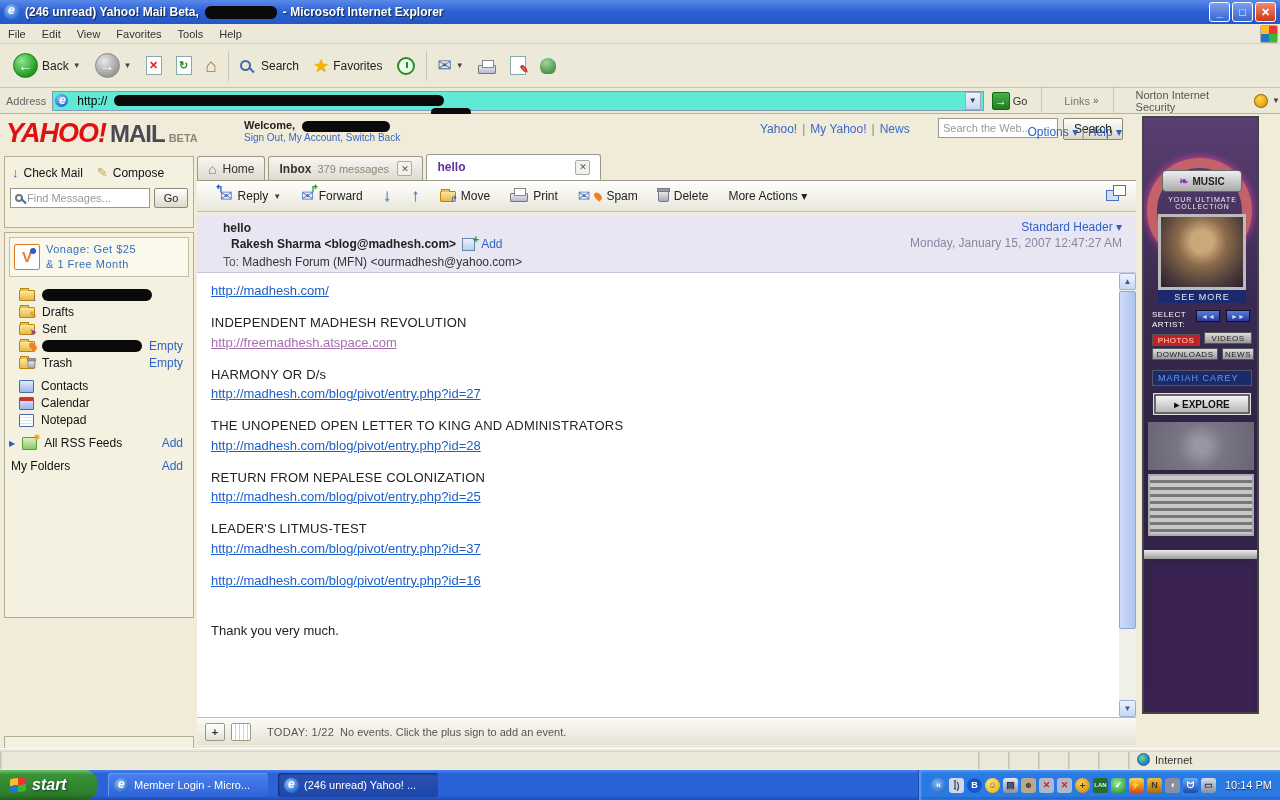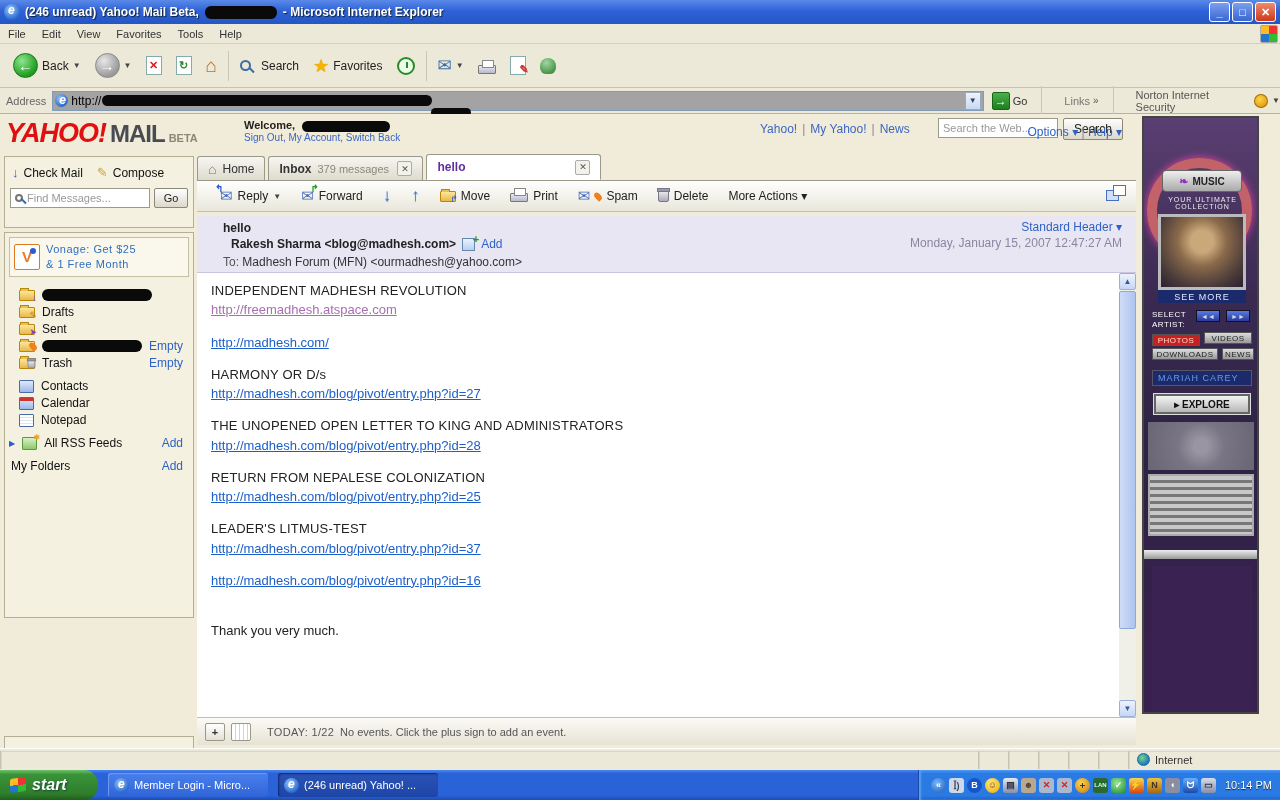--- a/index.html
+++ b/index.html
@@ -46,22 +46,22 @@
   .env { color:#3a6ea5; font-size:17px; }
   .printer { width:18px; height:9px; background:linear-gradient(#e8e8f4,#b9b9cc); border:1px solid #777; position:relative; margin-top:8px; border-radius:1px;}
   .printer::before { content:''; position:absolute; left:3px; top:-6px; width:10px; height:6px; background:#fff; border:1px solid #888; }
   .edit-pg { position:relative; }
   .edit-pg .pen { position:absolute; right:-4px; bottom:-2px; color:#c33; font-size:11px; }
   .msn-guy { width:16px; height:16px; border-radius:50% 50% 40% 40%; background:radial-gradient(circle at 40% 30%,#9fd89f,#2a7a2a); }
 
   .addressbar { left:0; top:88px; width:1280px; height:26px; background:#ece9d8;
     border-bottom:1px solid #b5b2a1; display:flex; align-items:center; font-size:11px; color:#666; }
   .addr-label { padding:0 6px; }
-  .addr-input { width:942px; height:20px; background:#a3a3a3; border:1px solid #7f9db9;
-    display:flex; align-items:center; padding:0 2px; color:#000; font-size:12px; position:relative;}
+  .addr-input { width:942px; height:20px; background:#5eead4; border:1px solid #7f9db9;
+    display:flex; align-items:center; padding:0 2px; color:#000; font-size:12px; position:relative;gap:6px;}
   .addr-drop { width:16px; height:18px; margin-left:auto; background:linear-gradient(#eef3fd,#c8d8f4);
     border:1px solid #9ab; display:flex; align-items:center; justify-content:center; font-size:8px; color:#345;}
   .go-btn { display:flex; align-items:center; gap:3px; margin-left:8px; color:#333; }
   .go-sq { width:18px; height:18px; background:linear-gradient(#4ab04a,#1e7e1e); border:1px solid #166616; border-radius:2px;
     color:#fff; display:flex; align-items:center; justify-content:center; font-weight:bold; font-size:12px;}
   .links-lbl { margin-left:18px; color:#777; }
   .chev { font-size:10px; color:#555; margin-left:3px; }
   .norton { margin-left:18px; color:#555; display:flex; align-items:center; gap:4px;}
   .norton-globe { width:14px; height:14px; border-radius:50%; background:radial-gradient(circle at 40% 35%, #ffd24a, #d89000); border:1px solid #a06a00; }
 
@@ -549,25 +549,25 @@
       </div>
       <div class="to-line">
         <span>To:</span>&nbsp;<span style="color:#333;">Madhesh Forum (MFN) &lt;ourmadhesh@yahoo.com&gt;</span>
       </div>
       <div class="hdr-mode">Standard Header ▾</div>
       <div class="hdr-date">Monday, January 15, 2007 12:47:27 AM</div>
     </div>
 
     <div class="msg-body">
       <div class="body-inner">
+        <div class="blk"><a class="lnk">http://madhesh.com/</a></div>
         <div class="blk">
           <div class="t">INDEPENDENT MADHESH REVOLUTION</div>
           <a class="lnk visited">http://freemadhesh.atspace.com</a>
         </div>
-        <div class="blk"><a class="lnk">http://madhesh.com/</a></div>
         <div class="blk">
           <div class="t">HARMONY OR D/s</div>
           <a class="lnk">http://madhesh.com/blog/pivot/entry.php?id=27</a>
         </div>
         <div class="blk">
           <div class="t">THE UNOPENED OPEN LETTER TO KING AND ADMINISTRATORS</div>
           <a class="lnk">http://madhesh.com/blog/pivot/entry.php?id=28</a>
         </div>
         <div class="blk">
           <div class="t">RETURN FROM NEPALESE COLONIZATION</div>

